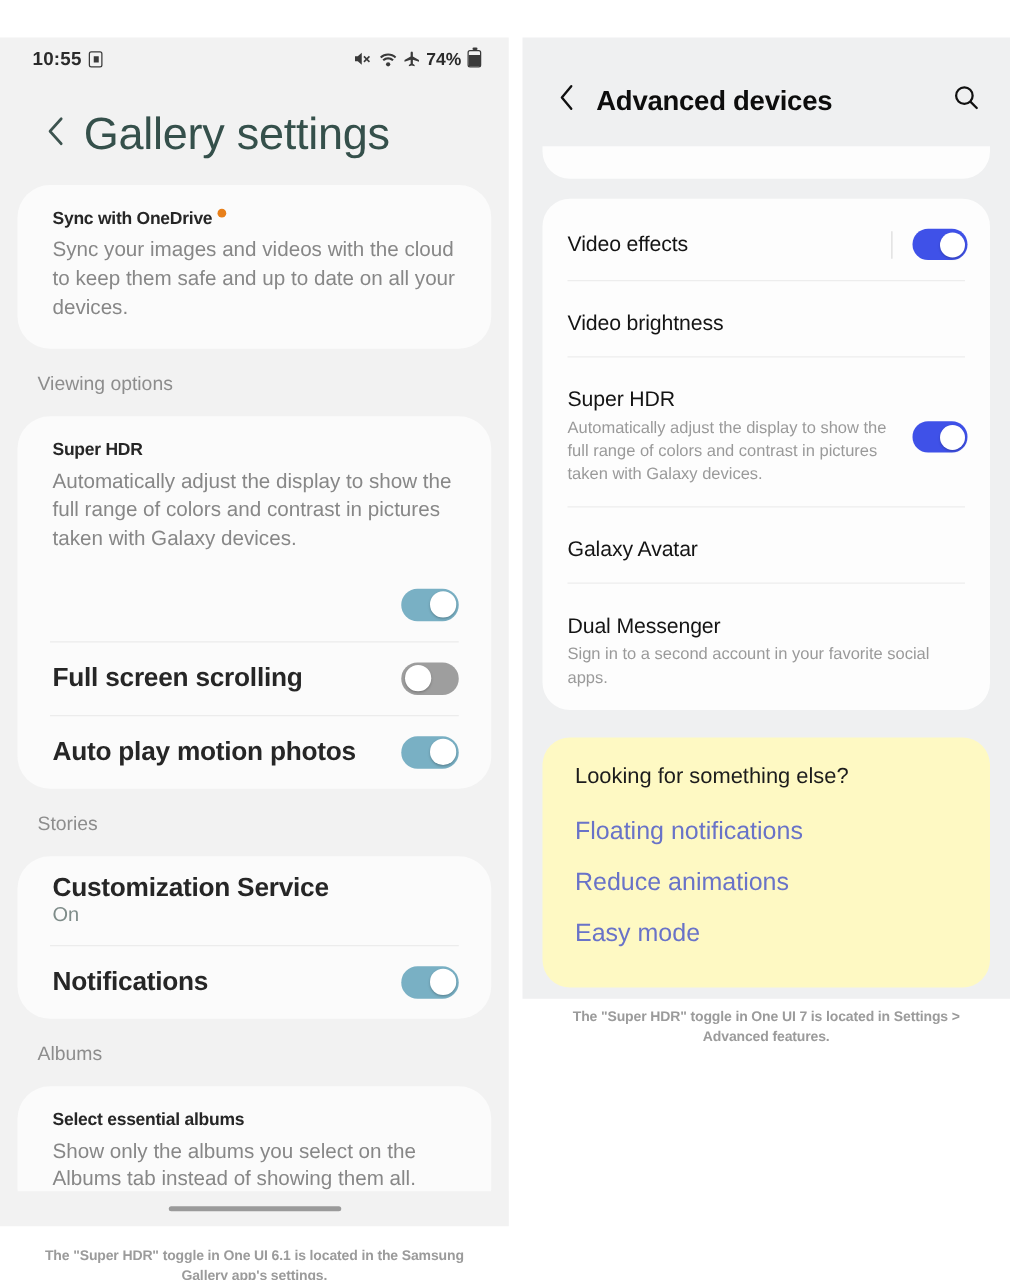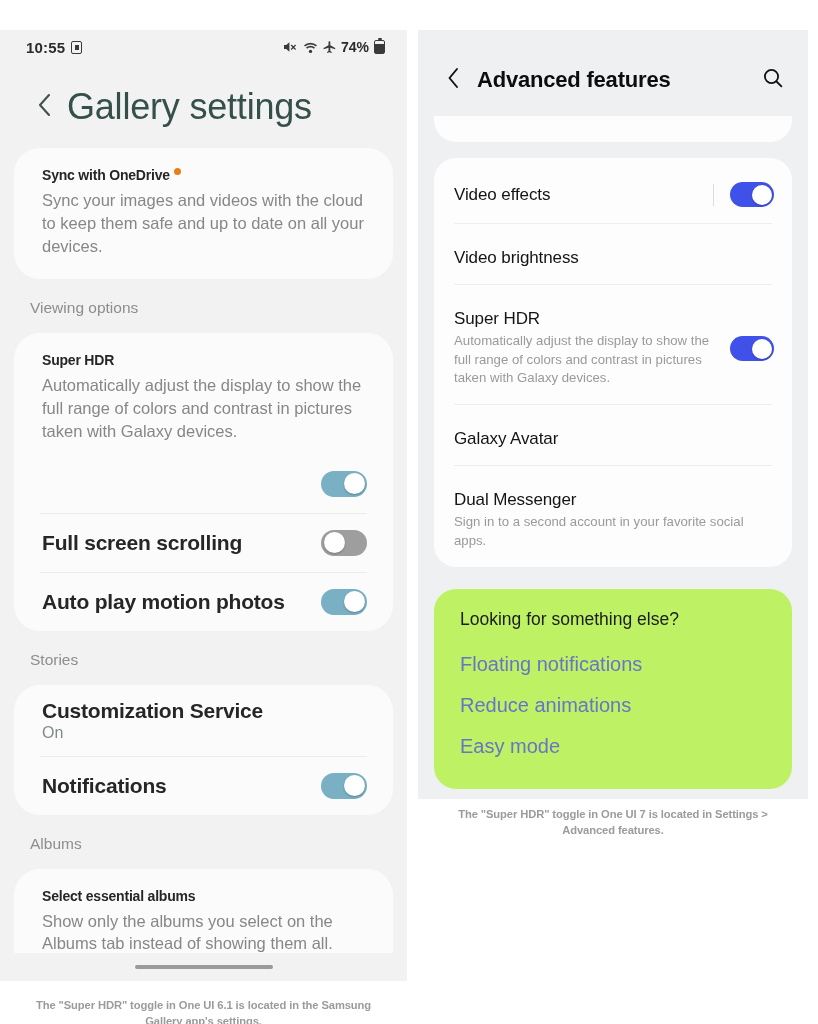--- a/index.html
+++ b/index.html
@@ -175,21 +175,21 @@
   .sw2 .knob2 {
     position: absolute; top: 2.5px; left: 2.5px;
     width: 20px; height: 20px; border-radius: 50%; background: #ffffff;
     box-shadow: 0 1px 2px rgba(0,0,0,.22);
   }
   .sw2.on { background: #3f51e8; }
   .sw2.on .knob2 { left: auto; right: 2.5px; }
 
   .r-look {
     margin: 22px 16px 0 16px;
-    background: #bef264; border-radius: 22px;
+    background: #fef9c3; border-radius: 22px;
     padding: 20px 22px 22px 26px;
   }
   .r-look .lh { font-size: 17.5px; color: #1c1c1c; font-weight: 400; margin-bottom: 14px; }
   .r-look a {
     display: block; font-size: 20px; color: #6973c8; text-decoration: none;
     padding: 9px 0; cursor: pointer;
   }
 
   
   .caption {
@@ -319,21 +319,21 @@
   </div>
 
   <div class="phone-right">
 
     <div class="r-header">
       <span class="r-back">
         <svg width="15" height="24" viewBox="0 0 15 24" fill="none" stroke="currentColor" stroke-width="1.9" stroke-linecap="round" stroke-linejoin="round">
             <path d="M11 3L3.5 12 11 21"></path>
           </svg>
       </span>
-      <span class="r-title">Advanced features</span>
+      <span class="r-title">Advanced devices</span>
       <span class="r-search">
         <svg width="22" height="22" viewBox="0 0 22 22" fill="none" stroke="currentColor" stroke-width="1.8" stroke-linecap="round">
             <circle cx="9.5" cy="9.5" r="6.6"></circle>
             <path d="M14.5 14.5L19.4 19.4"></path>
           </svg>
       </span>
     </div>
 
     <div class="r-stub"></div>
 

